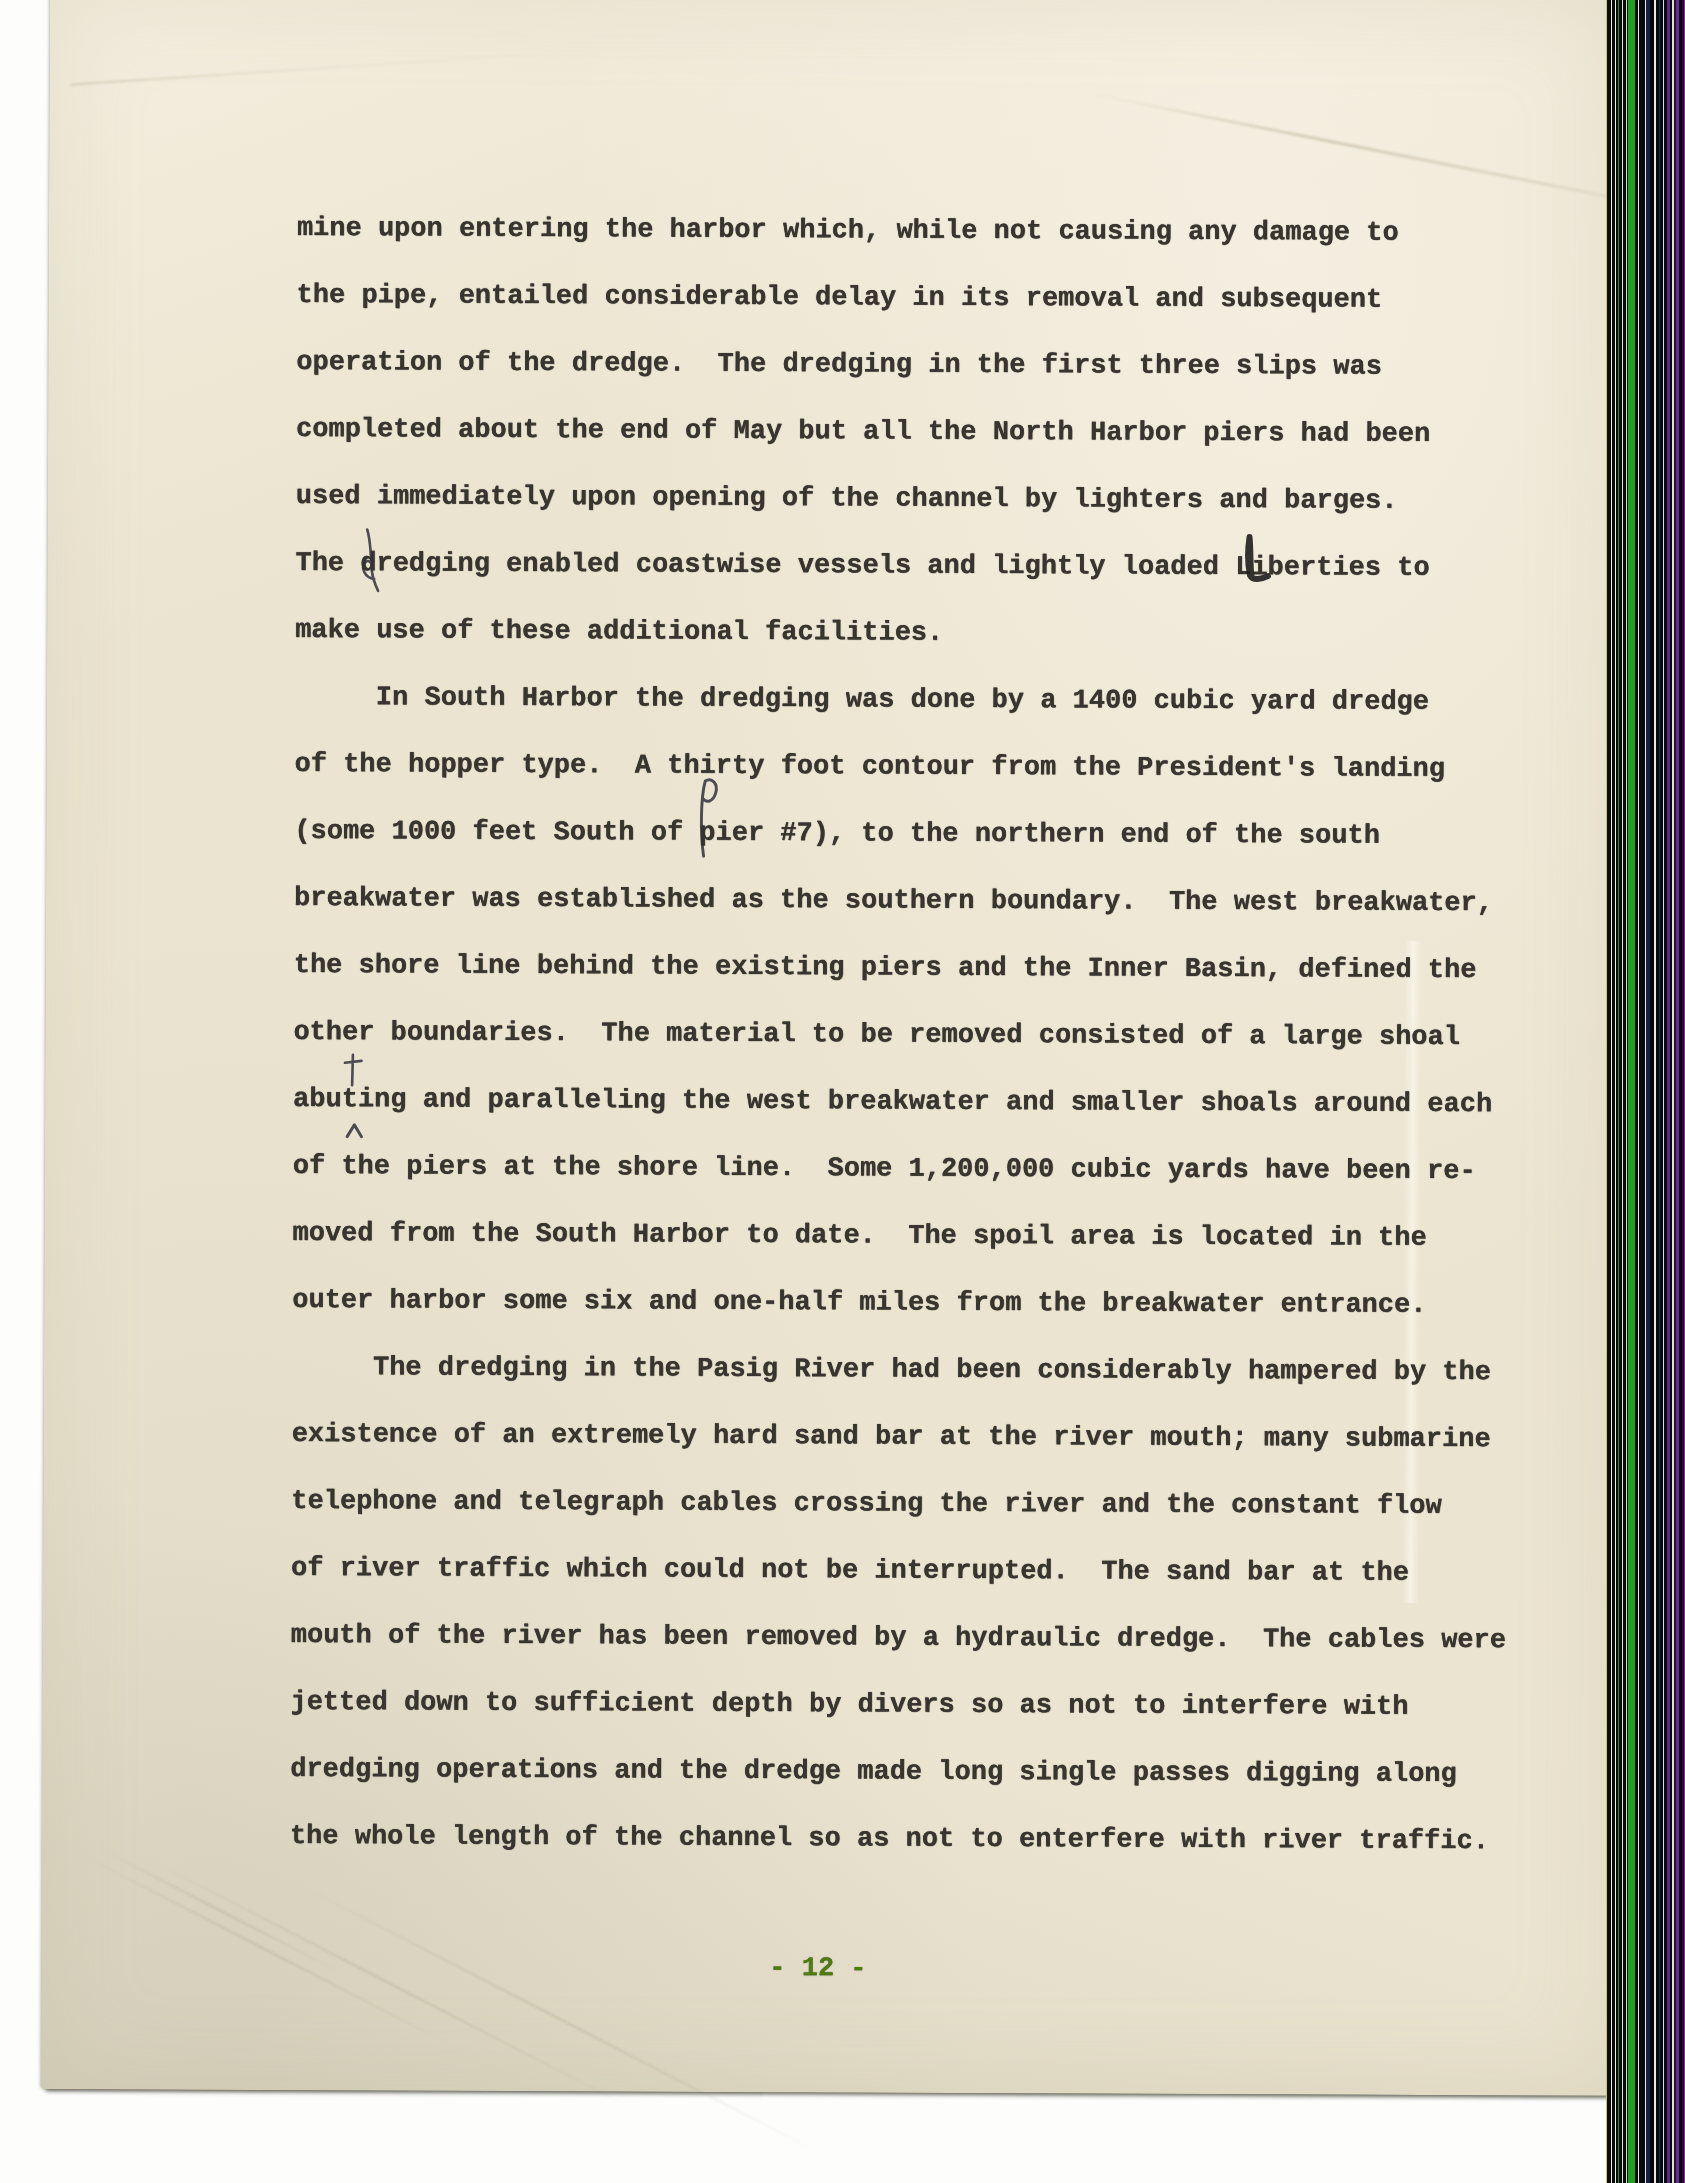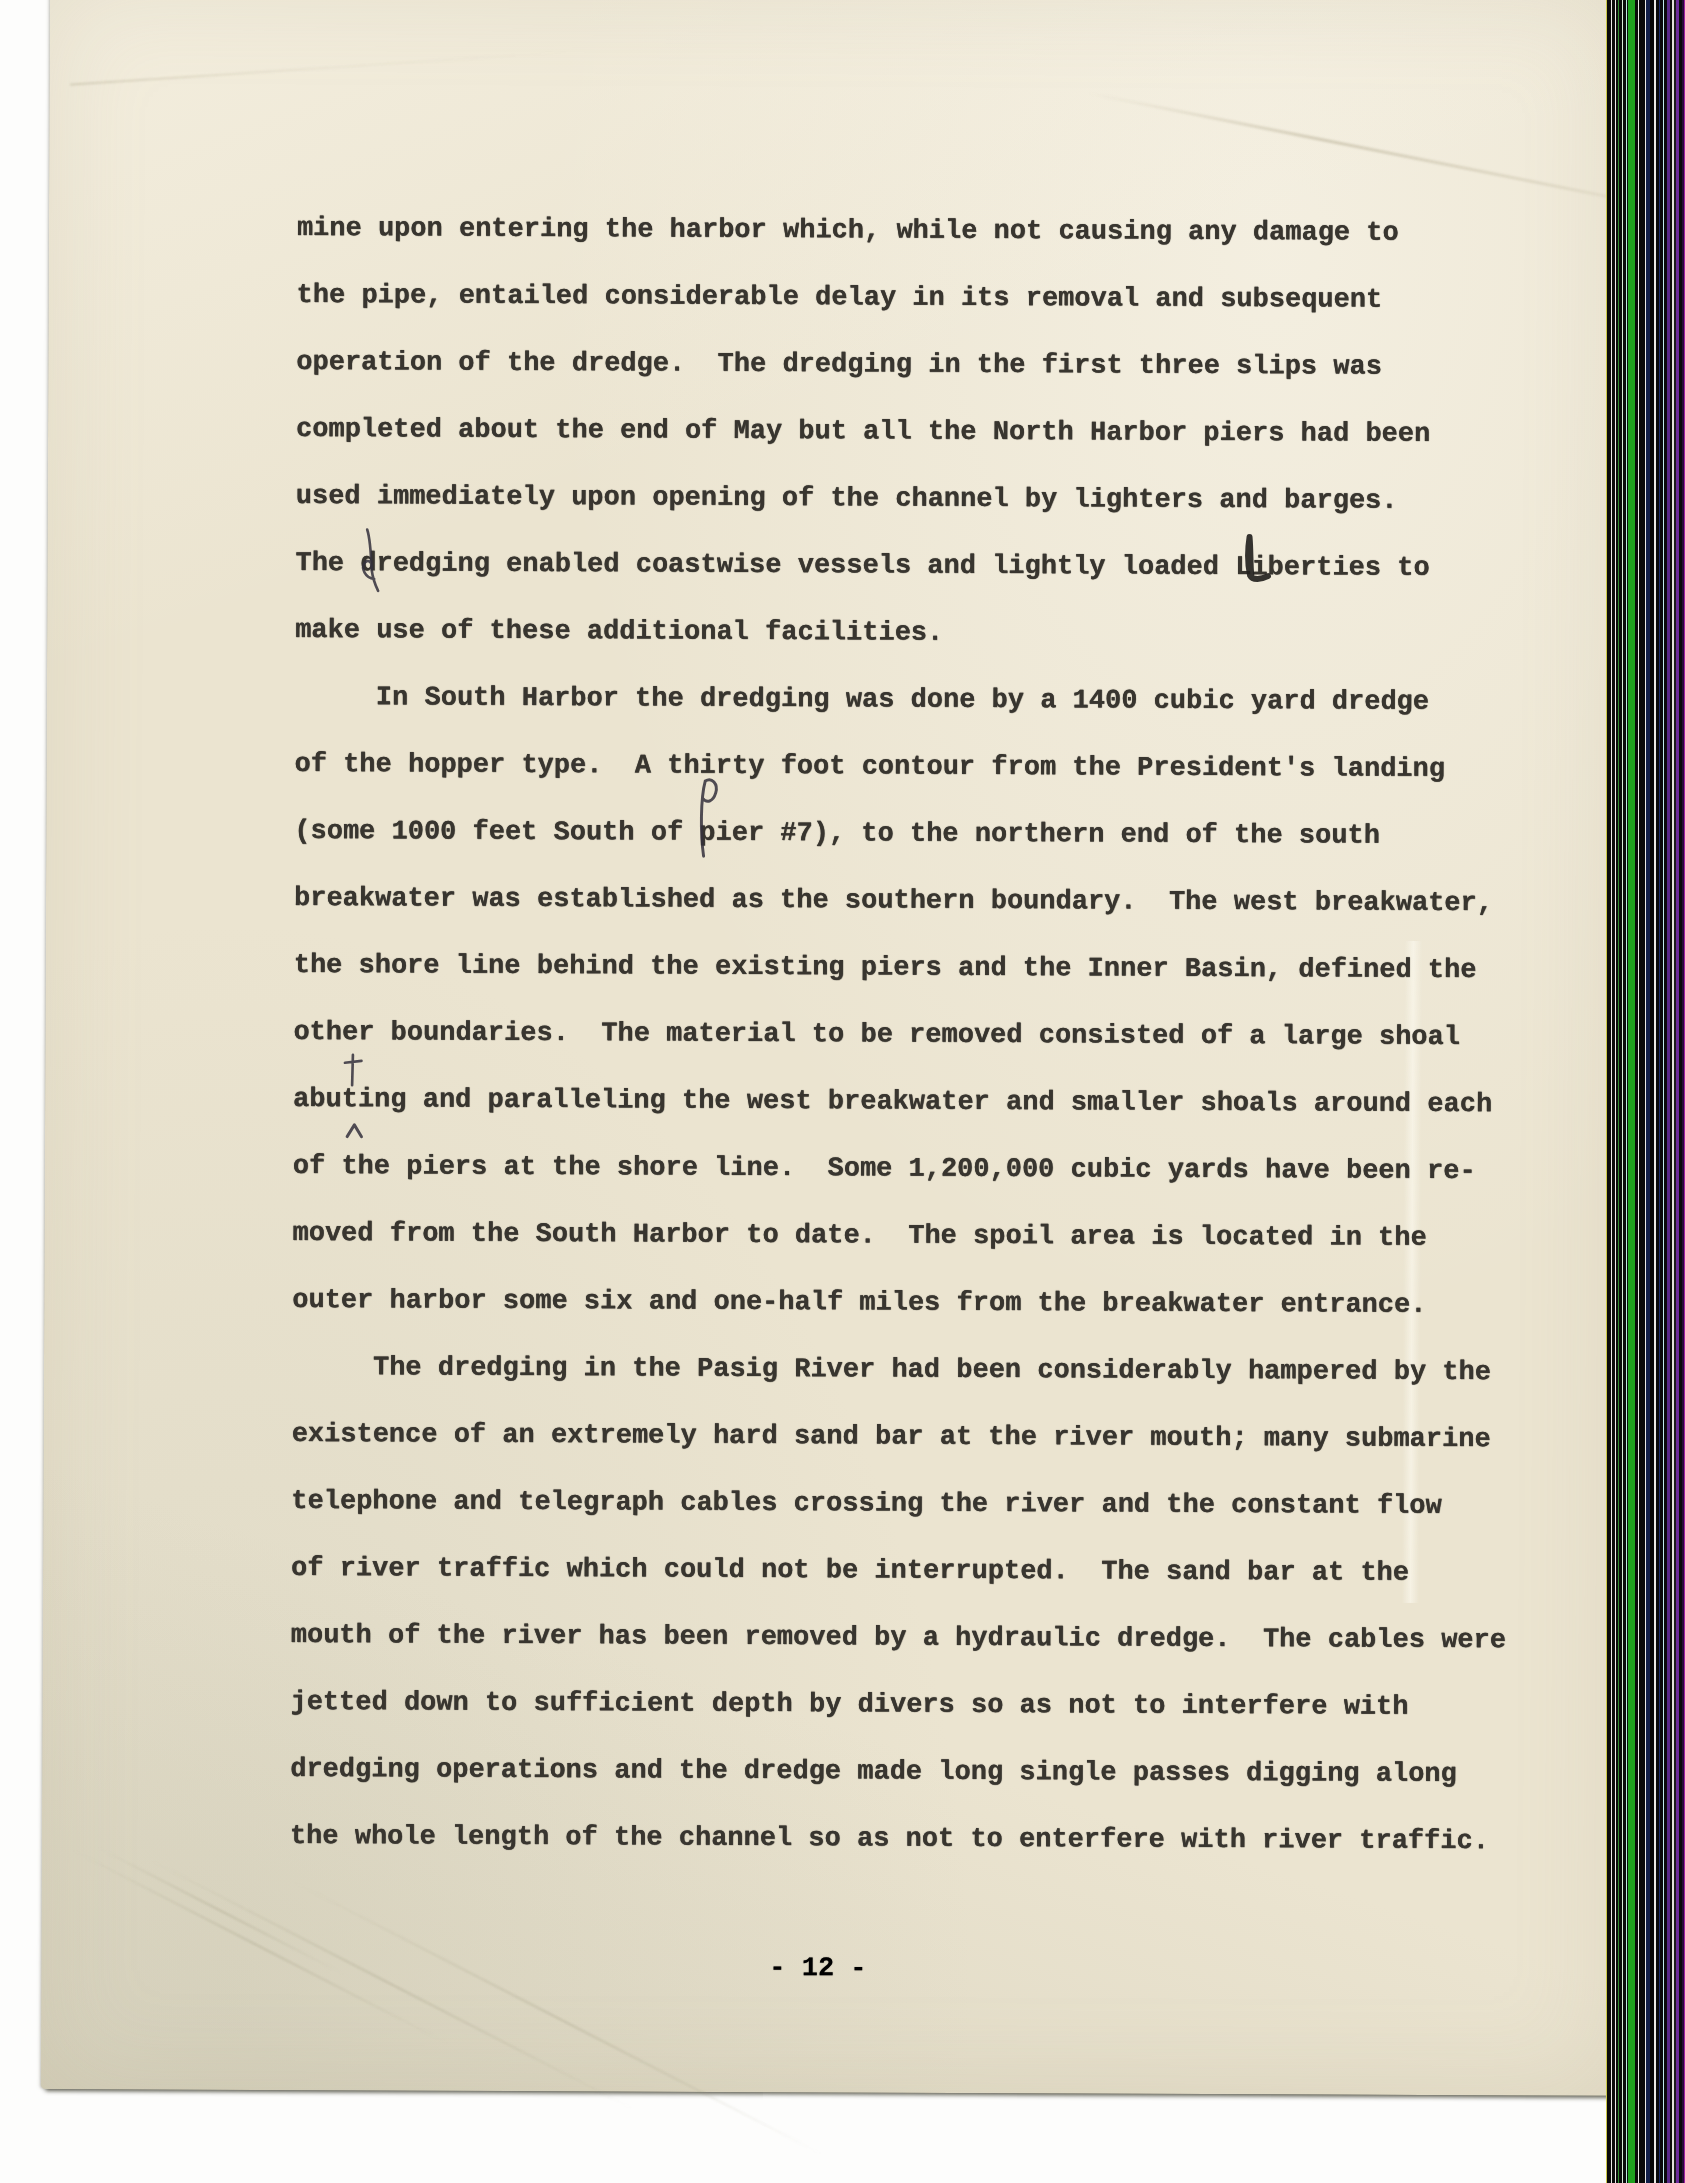--- a/index.html
+++ b/index.html
@@ -96,21 +96,21 @@
   .tline{
     position:absolute;left:297px;white-space:pre;
     font:700 27px/34px "Liberation Mono","DejaVu Sans Mono",monospace;
     color:#38352f;
     text-shadow:0 0 0.9px rgba(52,49,43,0.85), 0.4px 0.4px 0.3px rgba(52,49,43,0.35);
     letter-spacing:0;
   }
   #page-number{
     position:absolute;left:777px;top:1949px;white-space:pre;
     font:700 27px/34px "Liberation Mono","DejaVu Sans Mono",monospace;
-    color:#000000;
+    color:#4d7c0f;
     text-shadow:0 0 0.9px rgba(52,49,43,0.85);
   }
   .pen-mark{position:absolute;z-index:3;}
   .pen-mark svg{display:block;}
 </style>
 </head>
 <body>
 
 <div id="scan">
 

